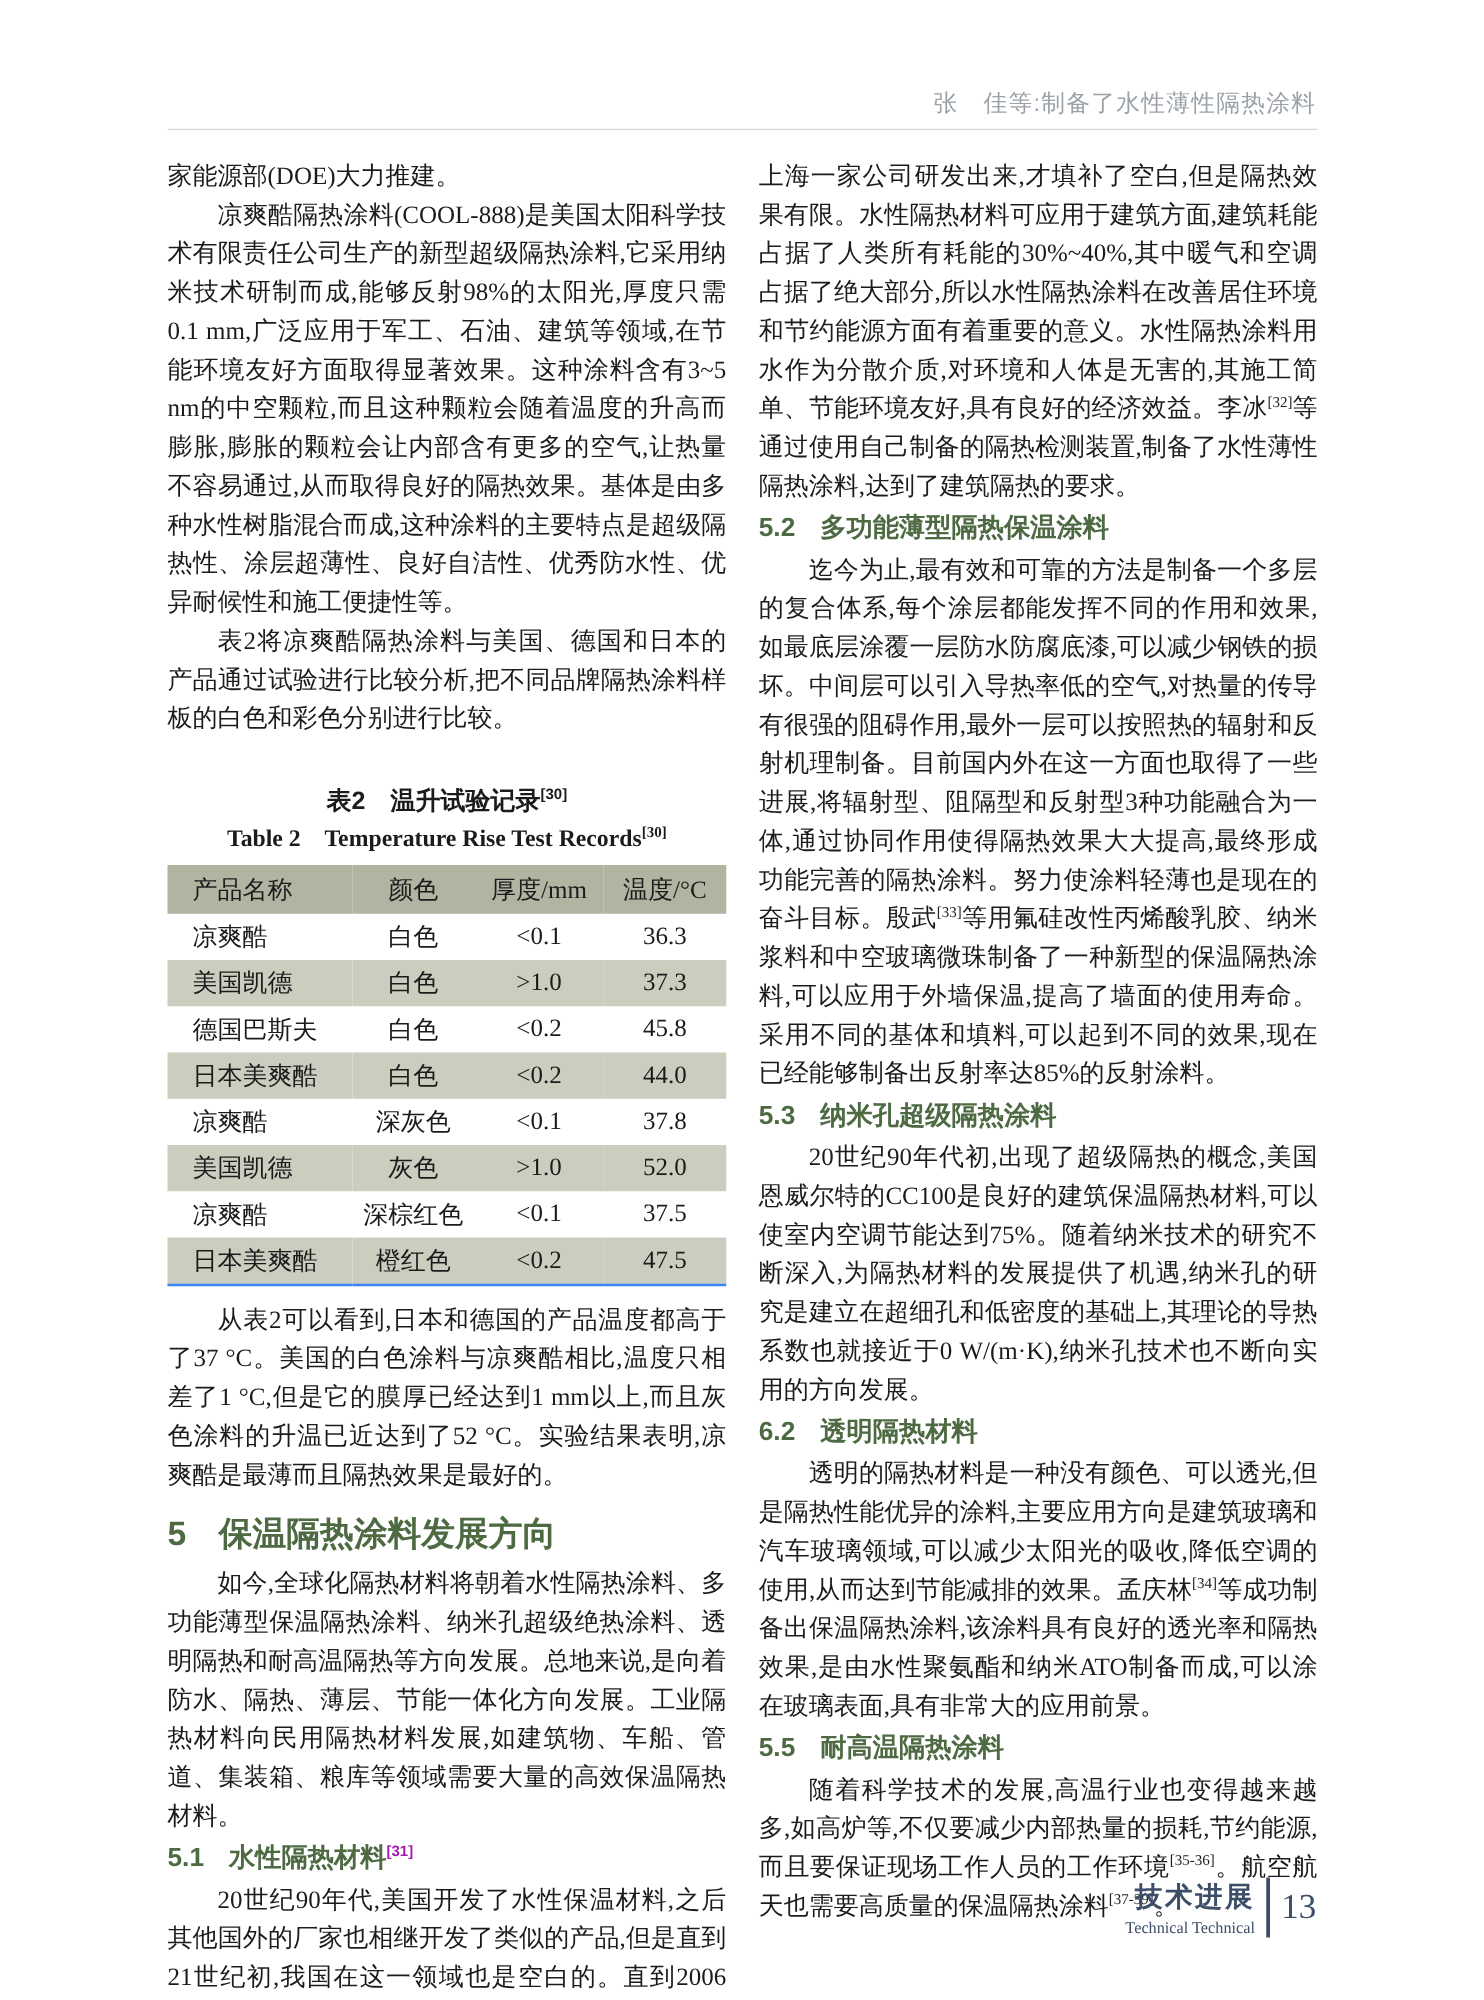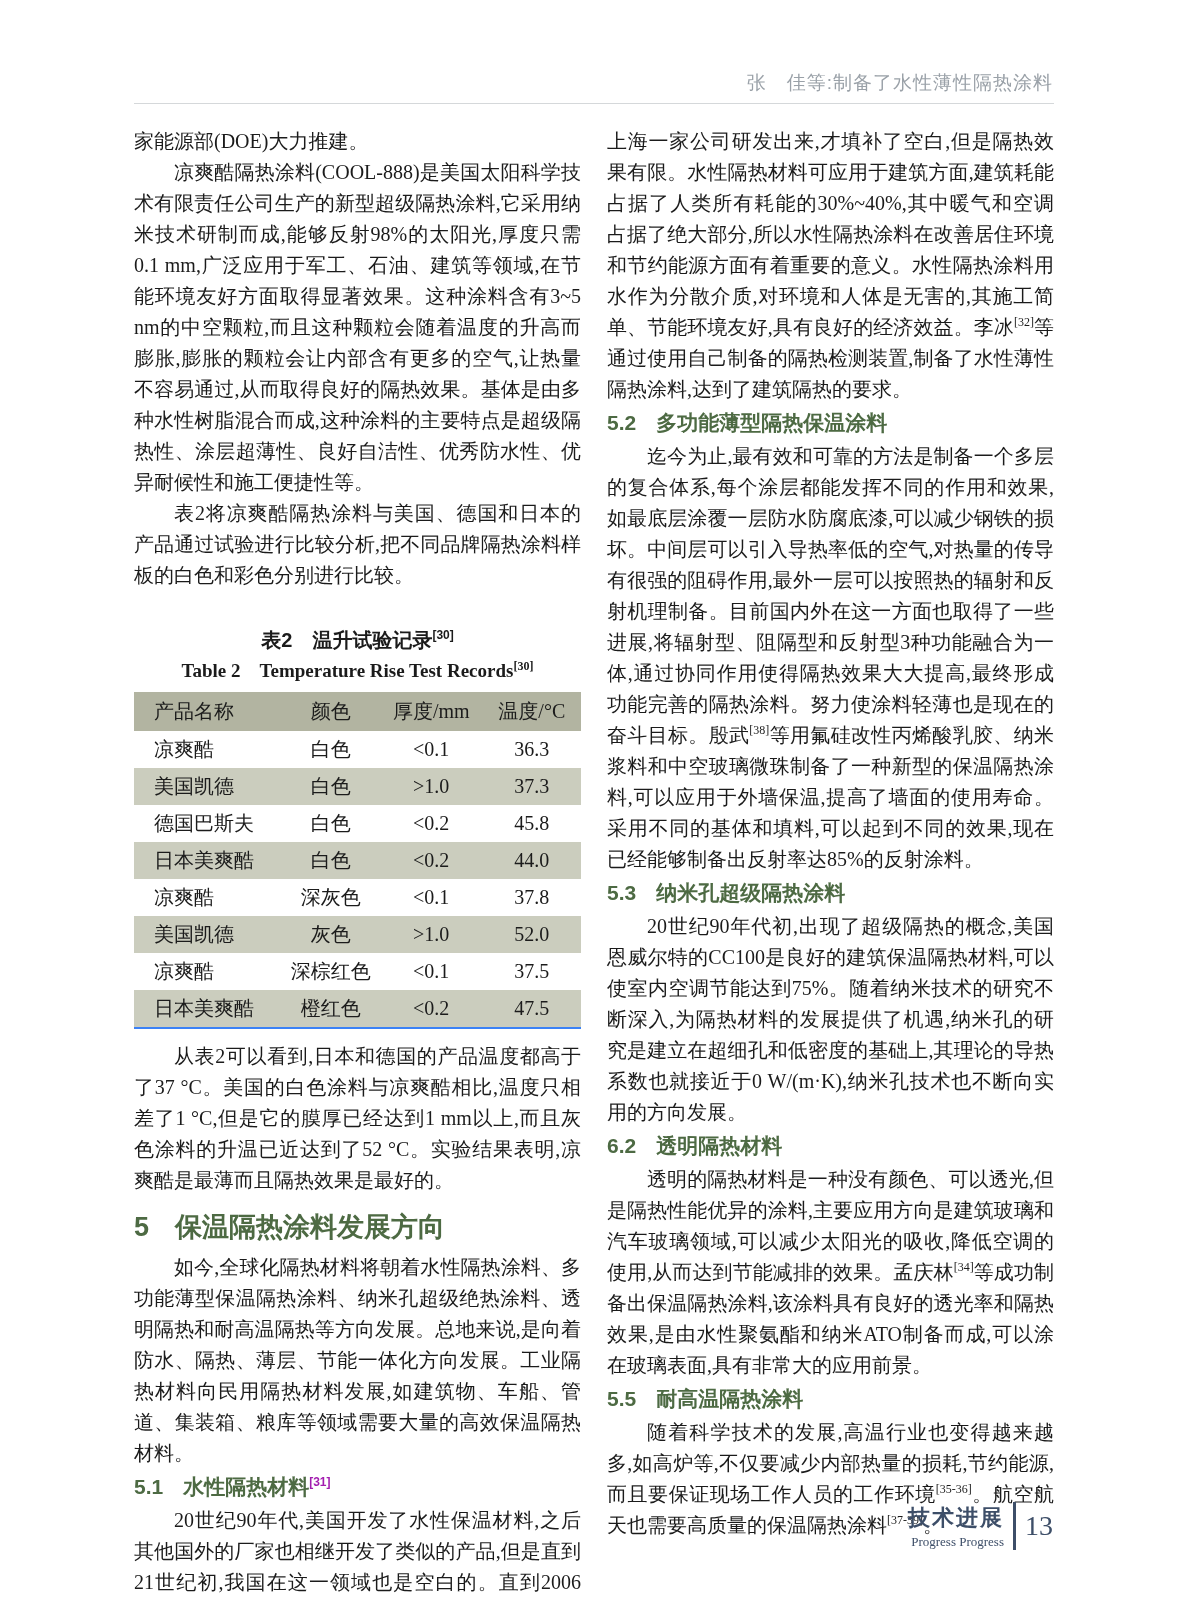--- a/index.html
+++ b/index.html
@@ -157,21 +157,21 @@
 
       <p class="body indent">20世纪90年代,美国开发了水性保温材料,之后其他国外的厂家也相继开发了类似的产品,但是直到21世纪初,我国在这一领域也是空白的。直到2006年,</p>
     </div>
 
     <div class="col">
       <p class="body">上海一家公司研发出来,才填补了空白,但是隔热效果有限。水性隔热材料可应用于建筑方面,建筑耗能占据了人类所有耗能的30%~40%,其中暖气和空调占据了绝大部分,所以水性隔热涂料在改善居住环境和节约能源方面有着重要的意义。水性隔热涂料用水作为分散介质,对环境和人体是无害的,其施工简单、节能环境友好,具有良好的经济效益。李冰<sup>[32]</sup>等通过使用自己制备的隔热检测装置,制备了水性薄性隔热涂料,达到了建筑隔热的要求。</p>
 
       <div class="sec-h2">
         <span class="num">5.2</span><span>多功能薄型隔热保温涂料</span>
       </div>
-      <p class="body indent">迄今为止,最有效和可靠的方法是制备一个多层的复合体系,每个涂层都能发挥不同的作用和效果,如最底层涂覆一层防水防腐底漆,可以减少钢铁的损坏。中间层可以引入导热率低的空气,对热量的传导有很强的阻碍作用,最外一层可以按照热的辐射和反射机理制备。目前国内外在这一方面也取得了一些进展,将辐射型、阻隔型和反射型3种功能融合为一体,通过协同作用使得隔热效果大大提高,最终形成功能完善的隔热涂料。努力使涂料轻薄也是现在的奋斗目标。殷武<sup>[38]</sup>等用氟硅改性丙烯酸乳胶、纳米浆料和中空玻璃微珠制备了一种新型的保温隔热涂料,可以应用于外墙保温,提高了墙面的使用寿命。采用不同的基体和填料,可以起到不同的效果,现在已经能够制备出反射率达85%的反射涂料。</p>
+      <p class="body indent">迄今为止,最有效和可靠的方法是制备一个多层的复合体系,每个涂层都能发挥不同的作用和效果,如最底层涂覆一层防水防腐底漆,可以减少钢铁的损坏。中间层可以引入导热率低的空气,对热量的传导有很强的阻碍作用,最外一层可以按照热的辐射和反射机理制备。目前国内外在这一方面也取得了一些进展,将辐射型、阻隔型和反射型3种功能融合为一体,通过协同作用使得隔热效果大大提高,最终形成功能完善的隔热涂料。努力使涂料轻薄也是现在的奋斗目标。殷武<sup>[33]</sup>等用氟硅改性丙烯酸乳胶、纳米浆料和中空玻璃微珠制备了一种新型的保温隔热涂料,可以应用于外墙保温,提高了墙面的使用寿命。采用不同的基体和填料,可以起到不同的效果,现在已经能够制备出反射率达85%的反射涂料。</p>
 
       <div class="sec-h2">
         <span class="num">5.3</span><span>纳米孔超级隔热涂料</span>
       </div>
       <p class="body indent">20世纪90年代初,出现了超级隔热的概念,美国恩威尔特的CC100是良好的建筑保温隔热材料,可以使室内空调节能达到75%。随着纳米技术的研究不断深入,为隔热材料的发展提供了机遇,纳米孔的研究是建立在超细孔和低密度的基础上,其理论的导热系数也就接近于0 W/(m·K),纳米孔技术也不断向实用的方向发展。</p>
 
       <div class="sec-h2">
         <span class="num">6.2</span><span>透明隔热材料</span>
       </div>
       <p class="body indent">透明的隔热材料是一种没有颜色、可以透光,但是隔热性能优异的涂料,主要应用方向是建筑玻璃和汽车玻璃领域,可以减少太阳光的吸收,降低空调的使用,从而达到节能减排的效果。孟庆林<sup>[34]</sup>等成功制备出保温隔热涂料,该涂料具有良好的透光率和隔热效果,是由水性聚氨酯和纳米ATO制备而成,可以涂在玻璃表面,具有非常大的应用前景。</p>
@@ -180,19 +180,19 @@
         <span class="num">5.5</span><span>耐高温隔热涂料</span>
       </div>
       <p class="body indent">随着科学技术的发展,高温行业也变得越来越多,如高炉等,不仅要减少内部热量的损耗,节约能源,而且要保证现场工作人员的工作环境<sup>[35-36]</sup>。航空航天也需要高质量的保温隔热涂料<sup>[37-39]</sup>。</p>
     </div>
 
   </div>
 
   <div class="footer">
     <div class="footer-labels">
       <div class="footer-zh">技术进展</div>
-      <div class="footer-en">Progress Progress</div>
+      <div class="footer-en">Technical Technical</div>
     </div>
     <div class="footer-bar"></div>
     <div class="footer-page">13</div>
   </div>
 
 </div>
 
 </body></html>

